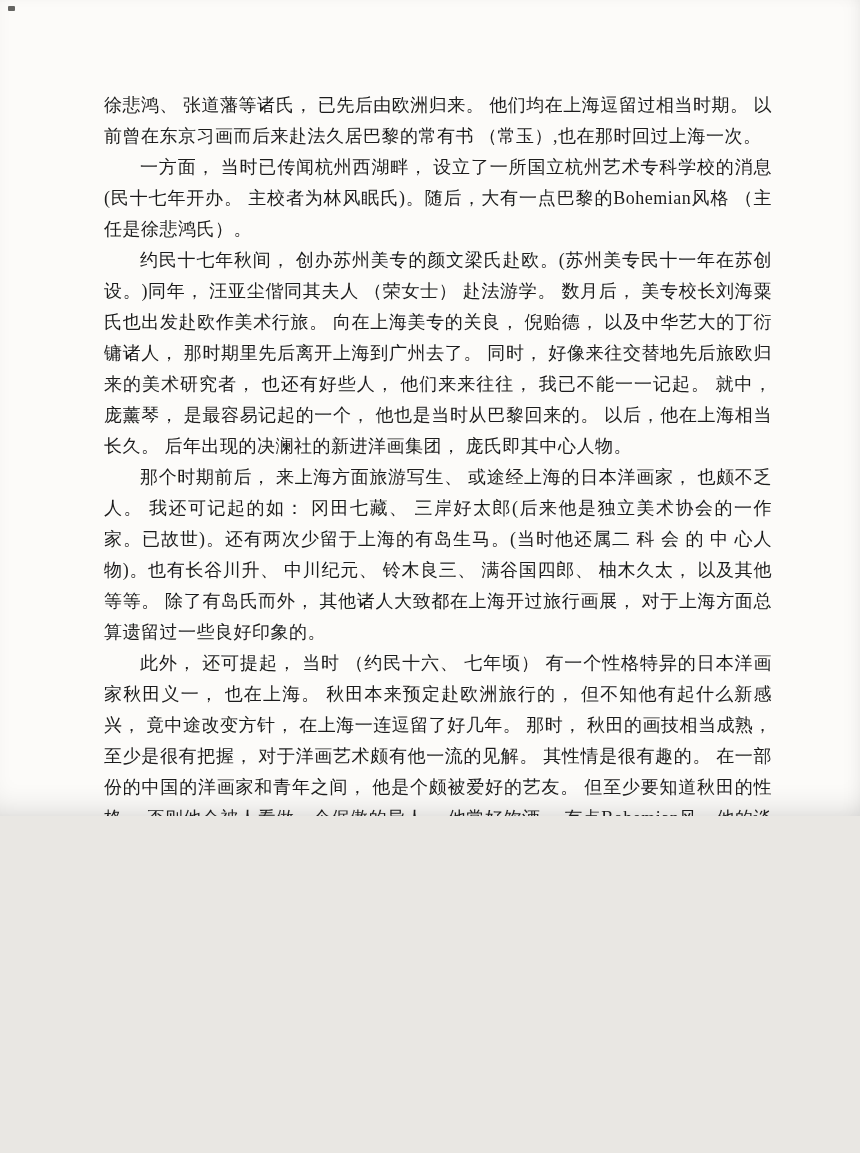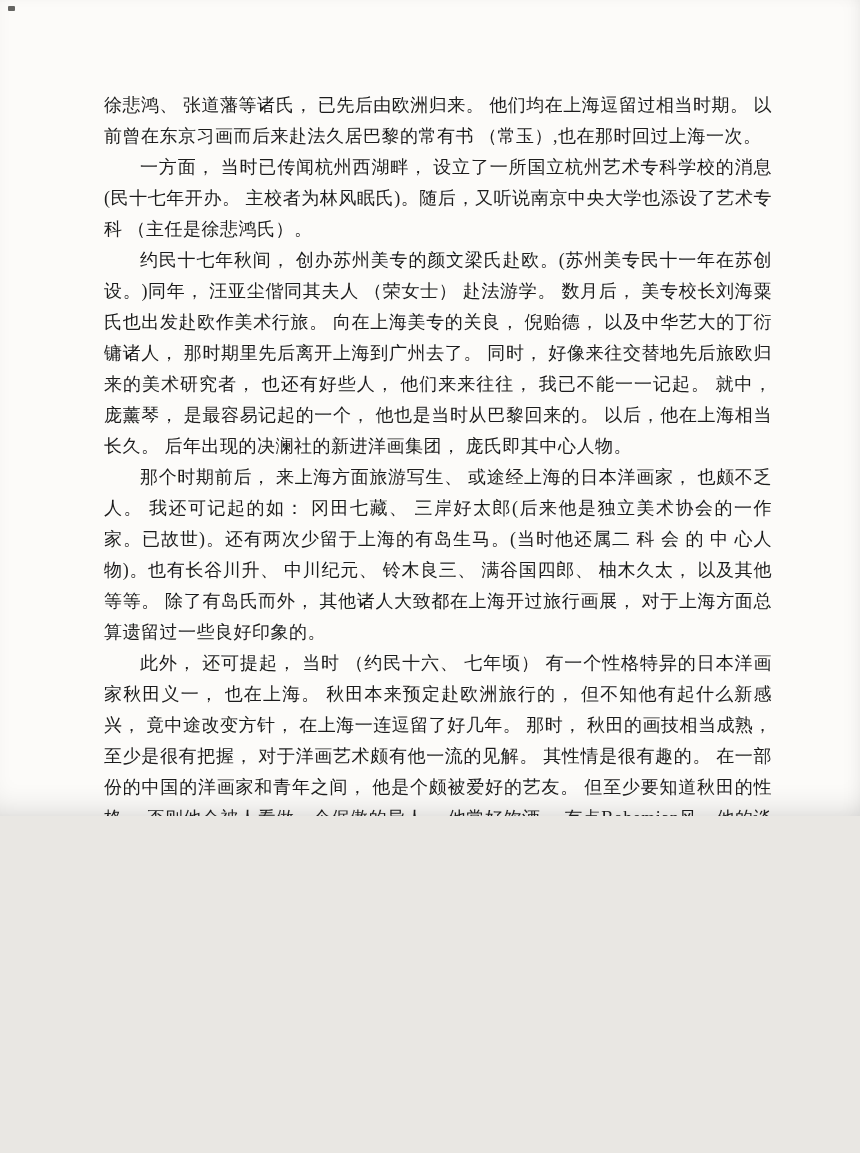--- a/index.html
+++ b/index.html
@@ -57,19 +57,19 @@
     letter-spacing: 3px;
   }
 </style>
 </head>
 <body>
 
 <div class="page">
   <div class="scan-speck"></div>
   <div class="text-block">
       <p class="">徐悲鸿、 张道藩等诸氏， 已先后由欧洲归来。 他们均在上海逗留过相当时期。 以前曾在东京习画而后来赴法久居巴黎的常有书 （常玉）,也在那时回过上海一次。</p>
-      <p class="indent">一方面， 当时已传闻杭州西湖畔， 设立了一所国立杭州艺术专科学校的消息(民十七年开办。 主校者为林风眠氏)。随后，又听说南京中央大学也添设了艺术专科 （主任是徐悲鸿氏）。</p>
+      <p class="indent">一方面， 当时已传闻杭州西湖畔， 设立了一所国立杭州艺术专科学校的消息(民十七年开办。 主校者为林风眠氏)。随后，大有一点巴黎的Bohemian风格 （主任是徐悲鸿氏）。</p>
       <p class="indent">约民十七年秋间， 创办苏州美专的颜文梁氏赴欧。(苏州美专民十一年在苏创设。)同年， 汪亚尘偕同其夫人 （荣女士） 赴法游学。 数月后， 美专校长刘海粟氏也出发赴欧作美术行旅。 向在上海美专的关良， 倪贻德， 以及中华艺大的丁衍镛诸人， 那时期里先后离开上海到广州去了。 同时， 好像来往交替地先后旅欧归来的美术研究者， 也还有好些人， 他们来来往往， 我已不能一一记起。 就中， 庞薰琴， 是最容易记起的一个， 他也是当时从巴黎回来的。 以后，他在上海相当长久。 后年出现的决澜社的新进洋画集团， 庞氏即其中心人物。</p>
       <p class="indent">那个时期前后， 来上海方面旅游写生、 或途经上海的日本洋画家， 也颇不乏人。 我还可记起的如： 冈田七藏、 三岸好太郎(后来他是独立美术协会的一作家。已故世)。还有两次少留于上海的有岛生马。(当时他还属二 科 会 的 中 心人物)。也有长谷川升、 中川纪元、 铃木良三、 满谷国四郎、 柚木久太， 以及其他等等。 除了有岛氏而外， 其他诸人大致都在上海开过旅行画展， 对于上海方面总算遗留过一些良好印象的。</p>
       <p class="indent">此外， 还可提起， 当时 （约民十六、 七年顷） 有一个性格特异的日本洋画家秋田义一， 也在上海。 秋田本来预定赴欧洲旅行的， 但不知他有起什么新感兴， 竟中途改变方针， 在上海一连逗留了好几年。 那时， 秋田的画技相当成熟， 至少是很有把握， 对于洋画艺术颇有他一流的见解。 其性情是很有趣的。 在一部份的中国的洋画家和青年之间， 他是个颇被爱好的艺友。 但至少要知道秋田的性格， 否则他会被人看做一个倨傲的异人。 他常好饮酒， 有点Bohemian风。他的谈话， 往往很辛辣深刻。 他一面会令人感到有点哲人风趣。 有时和他理论起来， 两三个钟点他不会停口。</p>
     </div>
   <div class="page-number">108</div>
 </div>
 
 </body></html>

